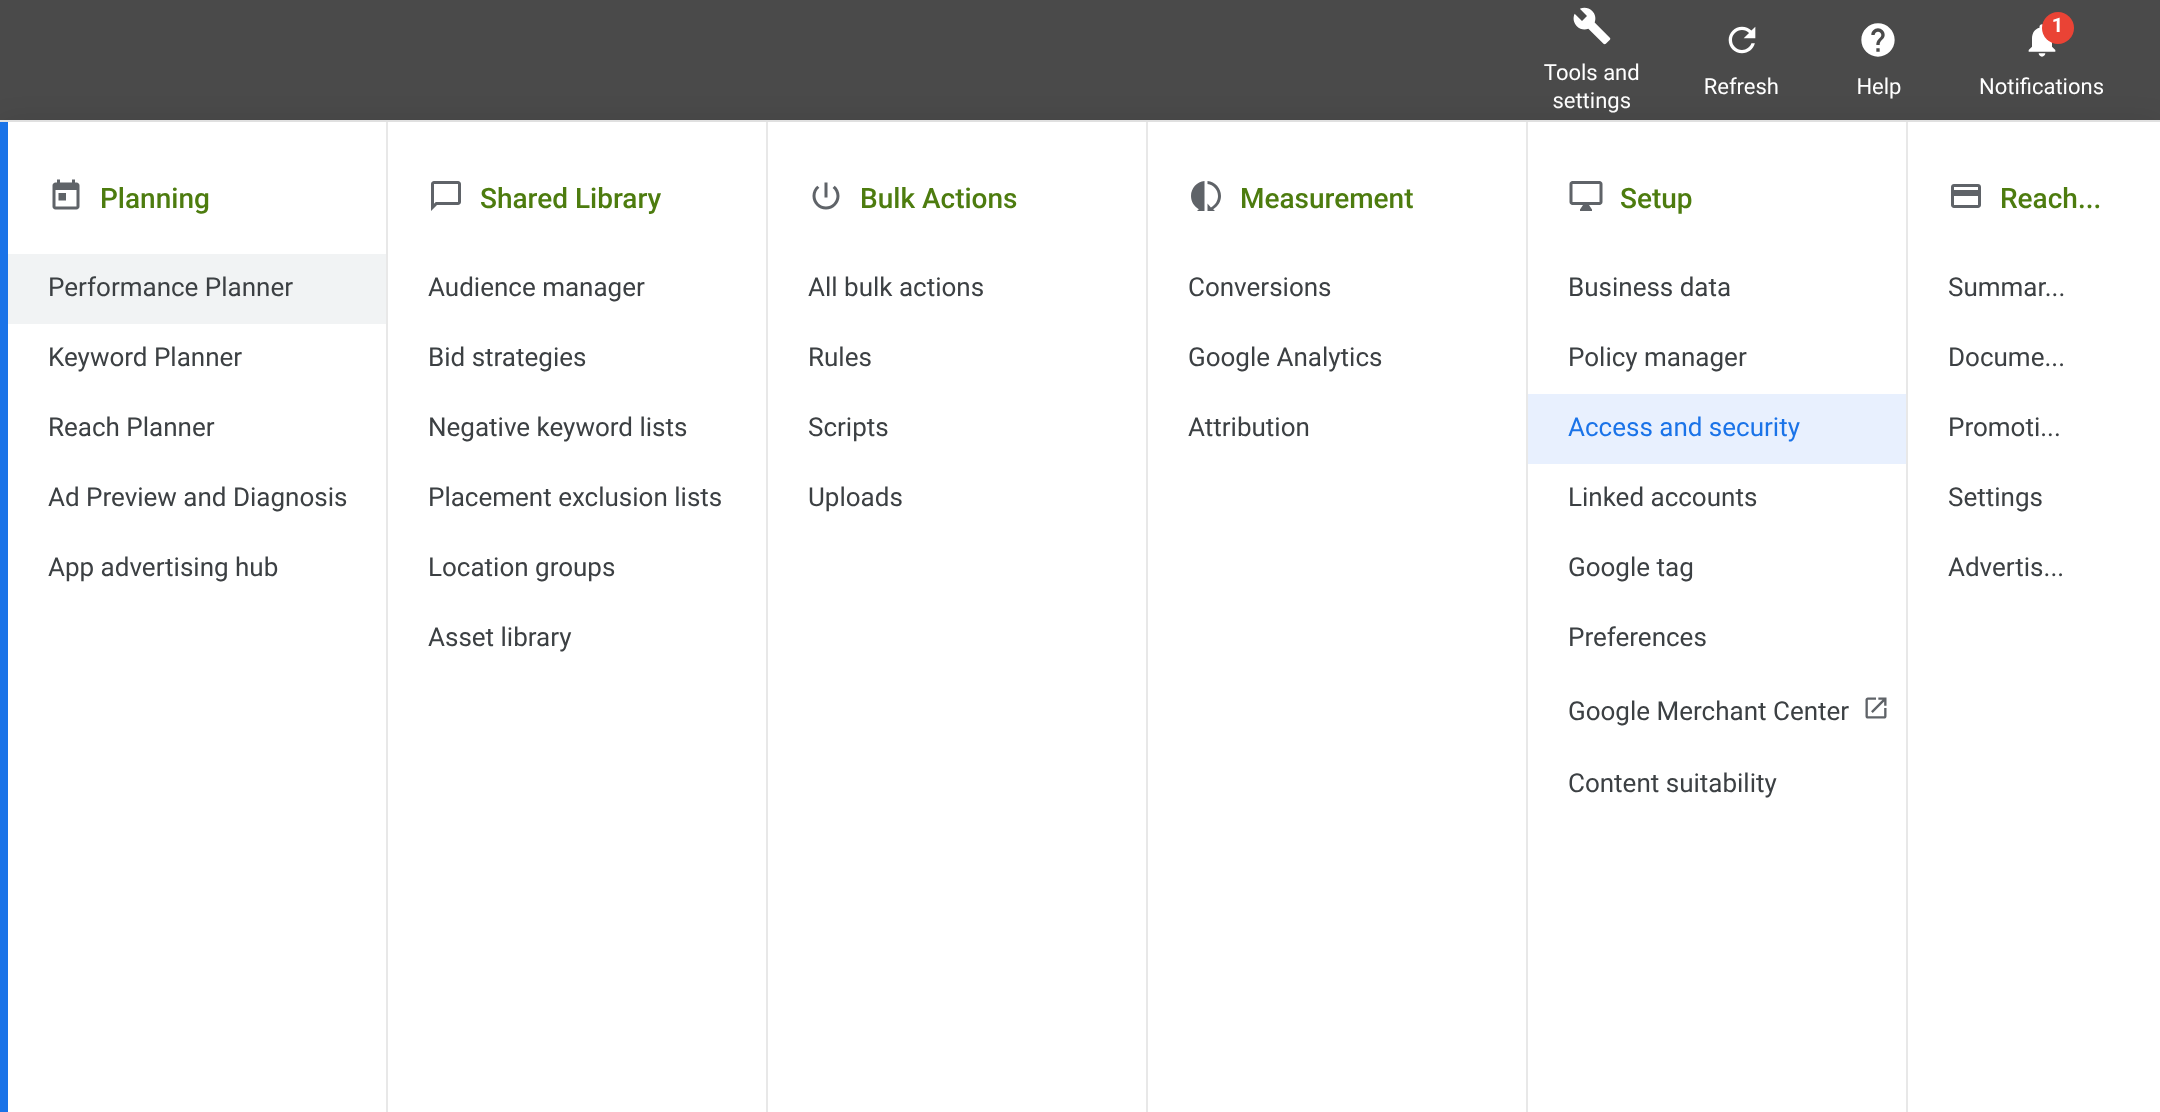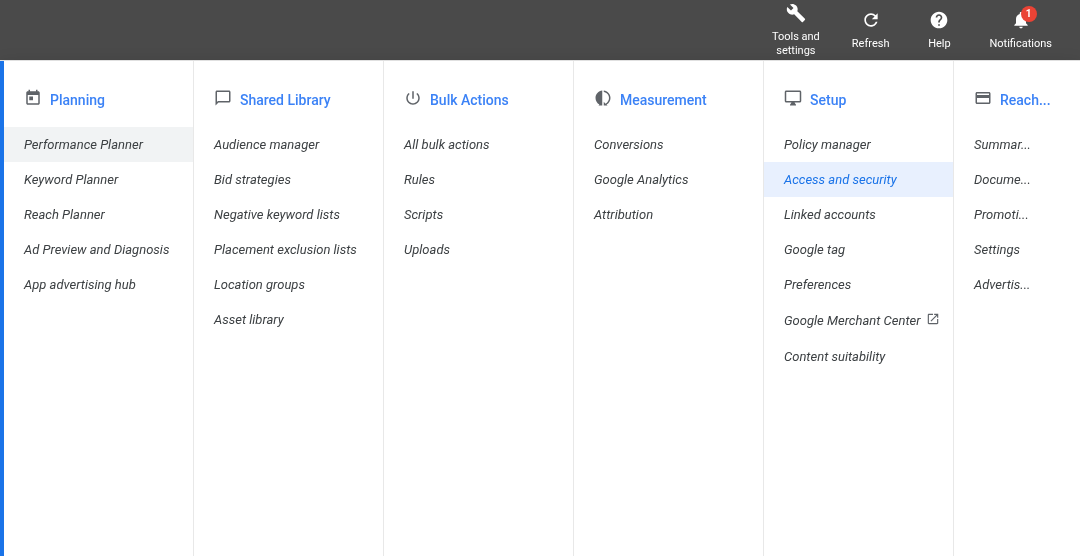--- a/index.html
+++ b/index.html
@@ -81,36 +81,35 @@
       border-right: none;
     }
 
     .column-header {
       display: flex;
       align-items: center;
       gap: 8px;
       padding: 8px 20px 16px 20px;
       font-size: 14px;
       font-weight: 500;
-      color: #3b82f6;
+      color: #4d7c0f;
     }
     .column-header .col-icon {
       font-size: 16px;
       color: #5f6368;
     }
 
     .menu-item {
       display: block;
       padding: 10px 20px;
       color: #3c4043;
       font-size: 13px;
       cursor: pointer;
       text-decoration: none;
       white-space: nowrap;
-      font-style: italic;
     }
     .menu-item.active {
       background: #e8f0fe;
       color: #1a73e8;
     }
     .menu-item.highlighted {
       background: #f1f3f4;
     }
 
     .menu-item-with-icon {
@@ -233,20 +232,21 @@
 
   <div class="menu-column">
     <div class="column-header">
       <span class="col-icon">
         <svg width="18" height="18" viewBox="0 0 24 24" fill="#5f6368">
           <path d="M21 2H3c-1.1 0-2 .9-2 2v12c0 1.1.9 2 2 2h7l-2 3v1h8v-1l-2-3h7c1.1 0 2-.9 2-2V4c0-1.1-.9-2-2-2zm0 14H3V4h18v12z"></path>
         </svg>
       </span>
       <span>Setup</span>
     </div>
+    <div class="menu-item">Business data</div>
     <div class="menu-item">Policy manager</div>
     <div class="menu-item active">Access and security</div>
     <div class="menu-item">Linked accounts</div>
     <div class="menu-item">Google tag</div>
     <div class="menu-item">Preferences</div>
     <div class="menu-item menu-item-with-icon">
       <span>Google Merchant Center</span>
       <span class="external-icon">
         <svg width="14" height="14" viewBox="0 0 24 24" fill="#5f6368">
           <path d="M19 19H5V5h7V3H5c-1.11 0-2 .9-2 2v14c0 1.1.89 2 2 2h14c1.1 0 2-.9 2-2v-7h-2v7zM14 3v2h3.59l-9.83 9.83 1.41 1.41L19 6.41V10h2V3h-7z"></path>

